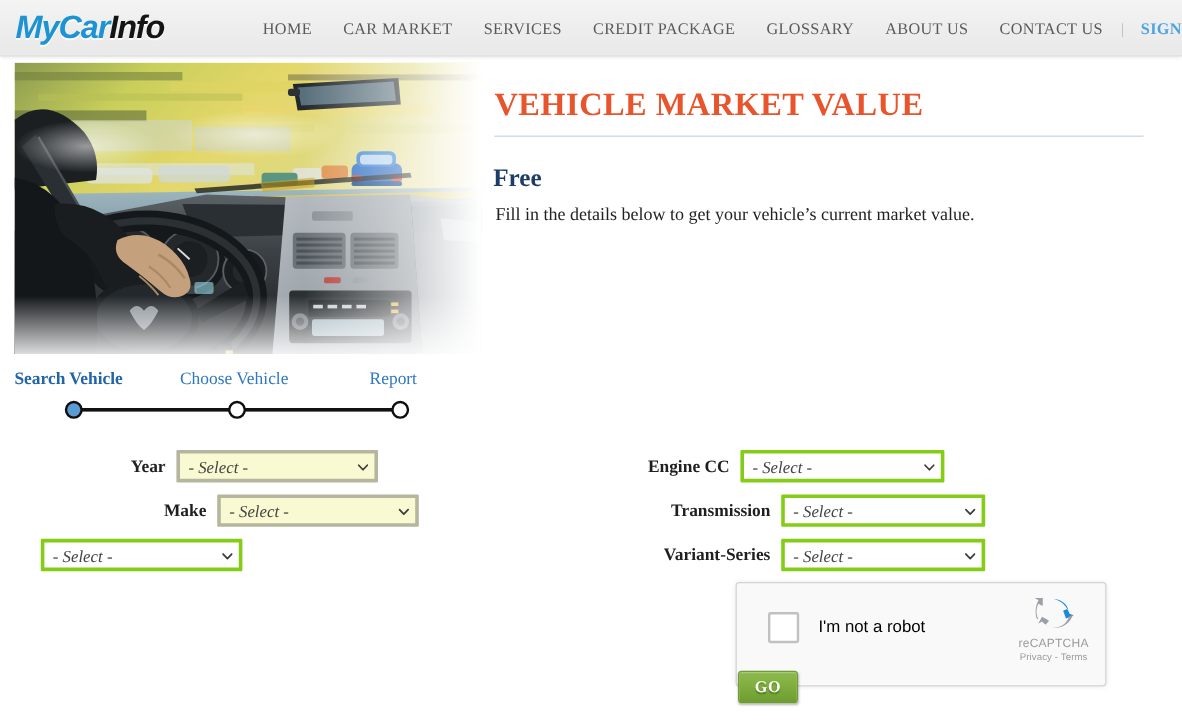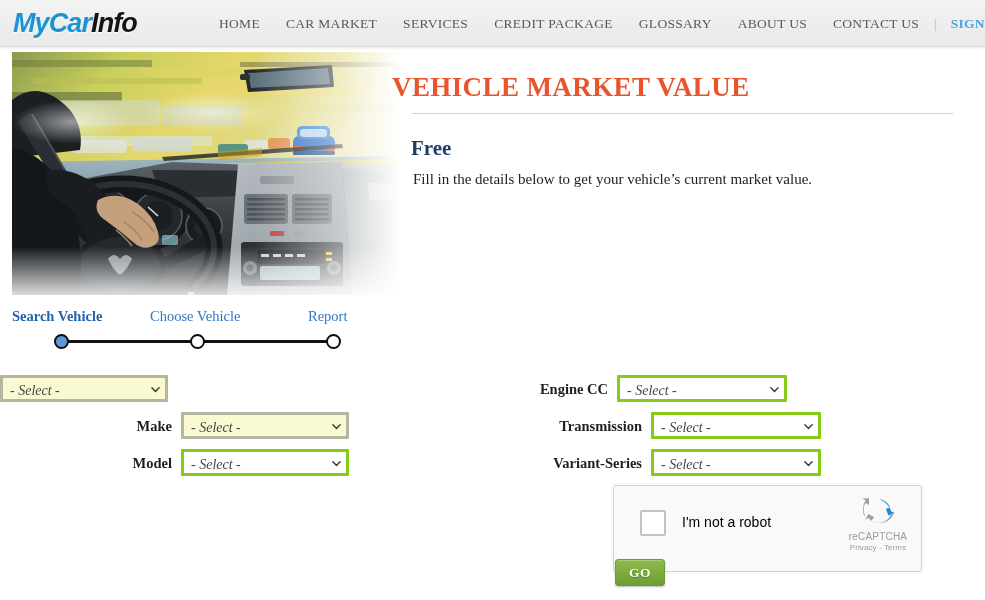--- a/index.html
+++ b/index.html
@@ -68,21 +68,21 @@
     position: absolute;
     left: 12px; top: 52px;
     width: 389px; height: 243px;
     overflow: hidden;
   }
   .hero svg { display: block; }
 
   
   .page-title {
     position: absolute;
-    left: 392px; top: 70px;
+    left: 412px; top: 70px;
     width: 560px;
     color: #e8552d;
     font-size: 27px;
     font-weight: bold;
     letter-spacing: 0.4px;
     line-height: 34px;
   }
   .title-rule {
     position: absolute;
     left: 412px; top: 113px;
@@ -505,20 +505,21 @@
   <div class="step-label l3">Report</div>
   <div class="step-track"></div>
   <div class="step-dot d1"></div>
   <div class="step-dot d2"></div>
   <div class="step-dot d3"></div>
 </div>
 
 <div class="form-col col-left">
 
   <div class="field">
+    <div class="field-label">Year</div>
     <div class="sel-wrap w-left">
       <select class="sel highlight">
         <option>- Select -</option>
       </select>
       <span class="chev">
         <svg viewBox="0 0 10 10">
             <path d="M1 3 L5 7.2 L9 3" fill="none" stroke="#3c3c3c" stroke-width="1.6" stroke-linecap="round" stroke-linejoin="round"></path>
           </svg>
       </span>
     </div>
@@ -532,21 +533,20 @@
       </select>
       <span class="chev">
         <svg viewBox="0 0 10 10">
             <path d="M1 3 L5 7.2 L9 3" fill="none" stroke="#3c3c3c" stroke-width="1.6" stroke-linecap="round" stroke-linejoin="round"></path>
           </svg>
       </span>
     </div>
   </div>
 
   <div class="field">
-    <div class="field-label">Model</div>
     <div class="sel-wrap w-left">
       <select class="sel">
         <option>- Select -</option>
       </select>
       <span class="chev">
         <svg viewBox="0 0 10 10">
             <path d="M1 3 L5 7.2 L9 3" fill="none" stroke="#3c3c3c" stroke-width="1.6" stroke-linecap="round" stroke-linejoin="round"></path>
           </svg>
       </span>
     </div>

